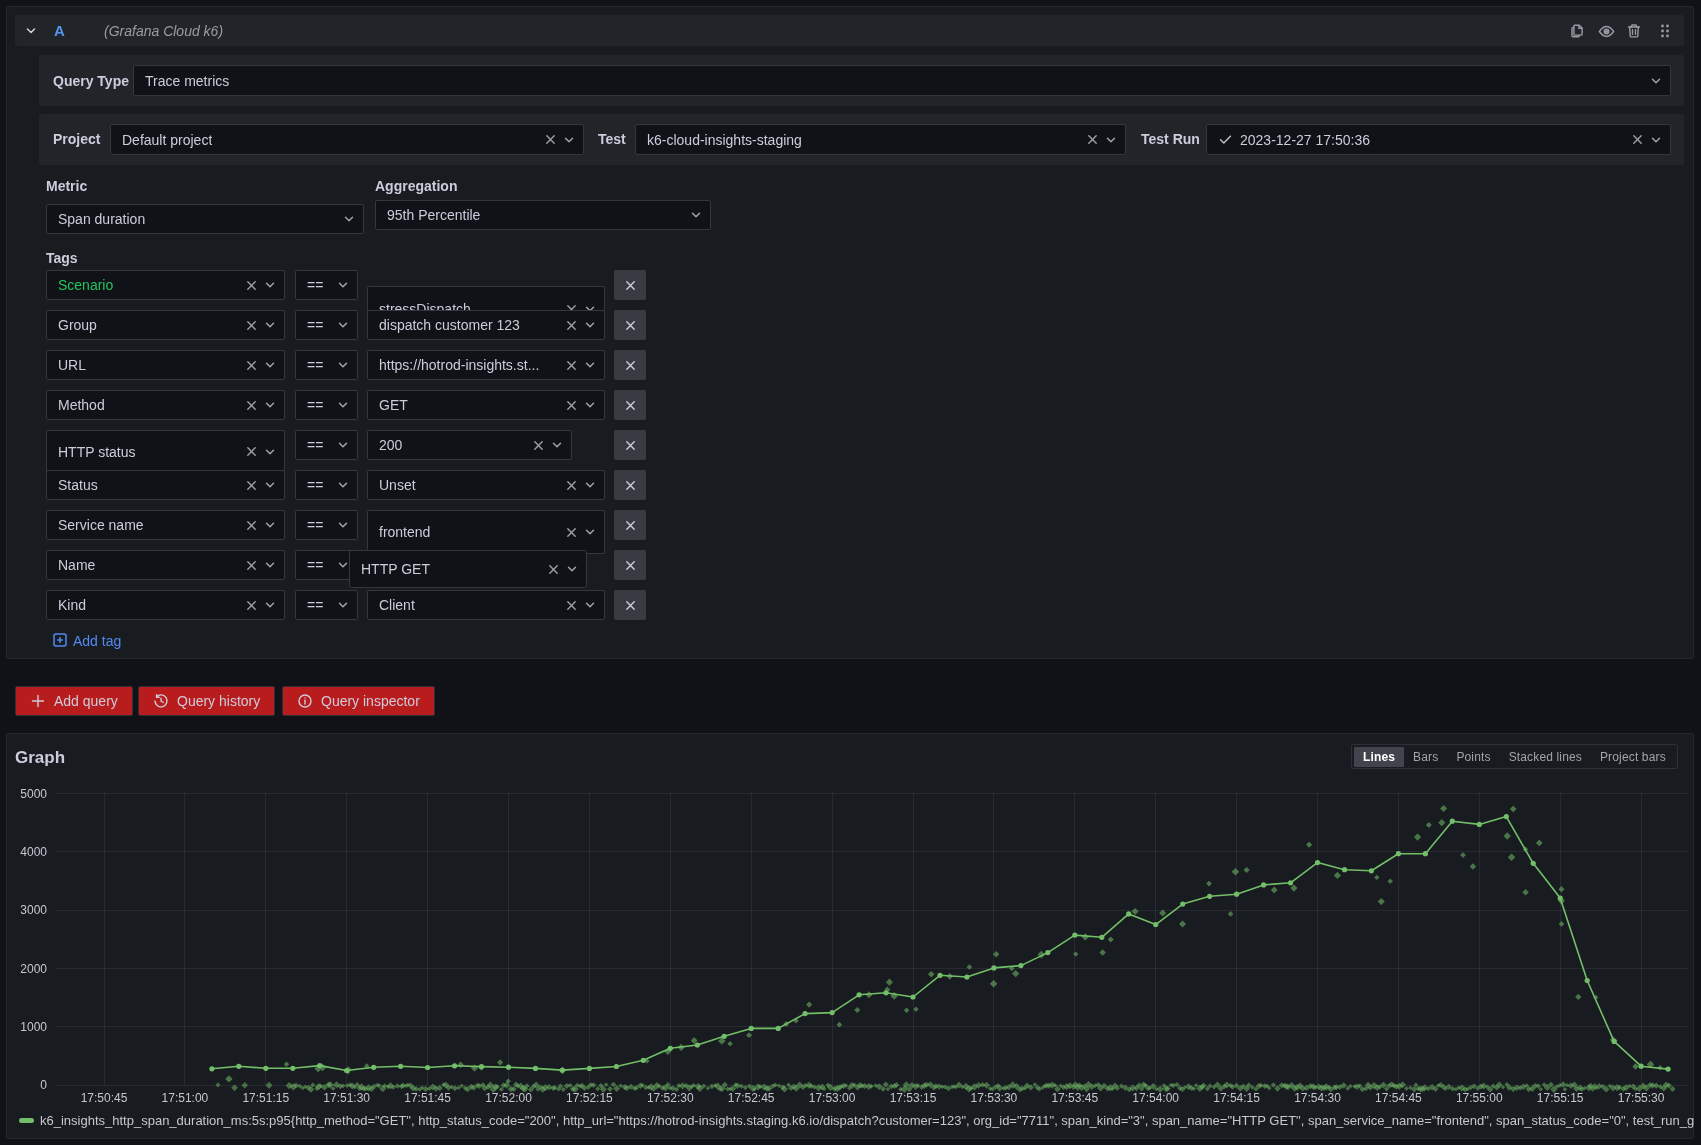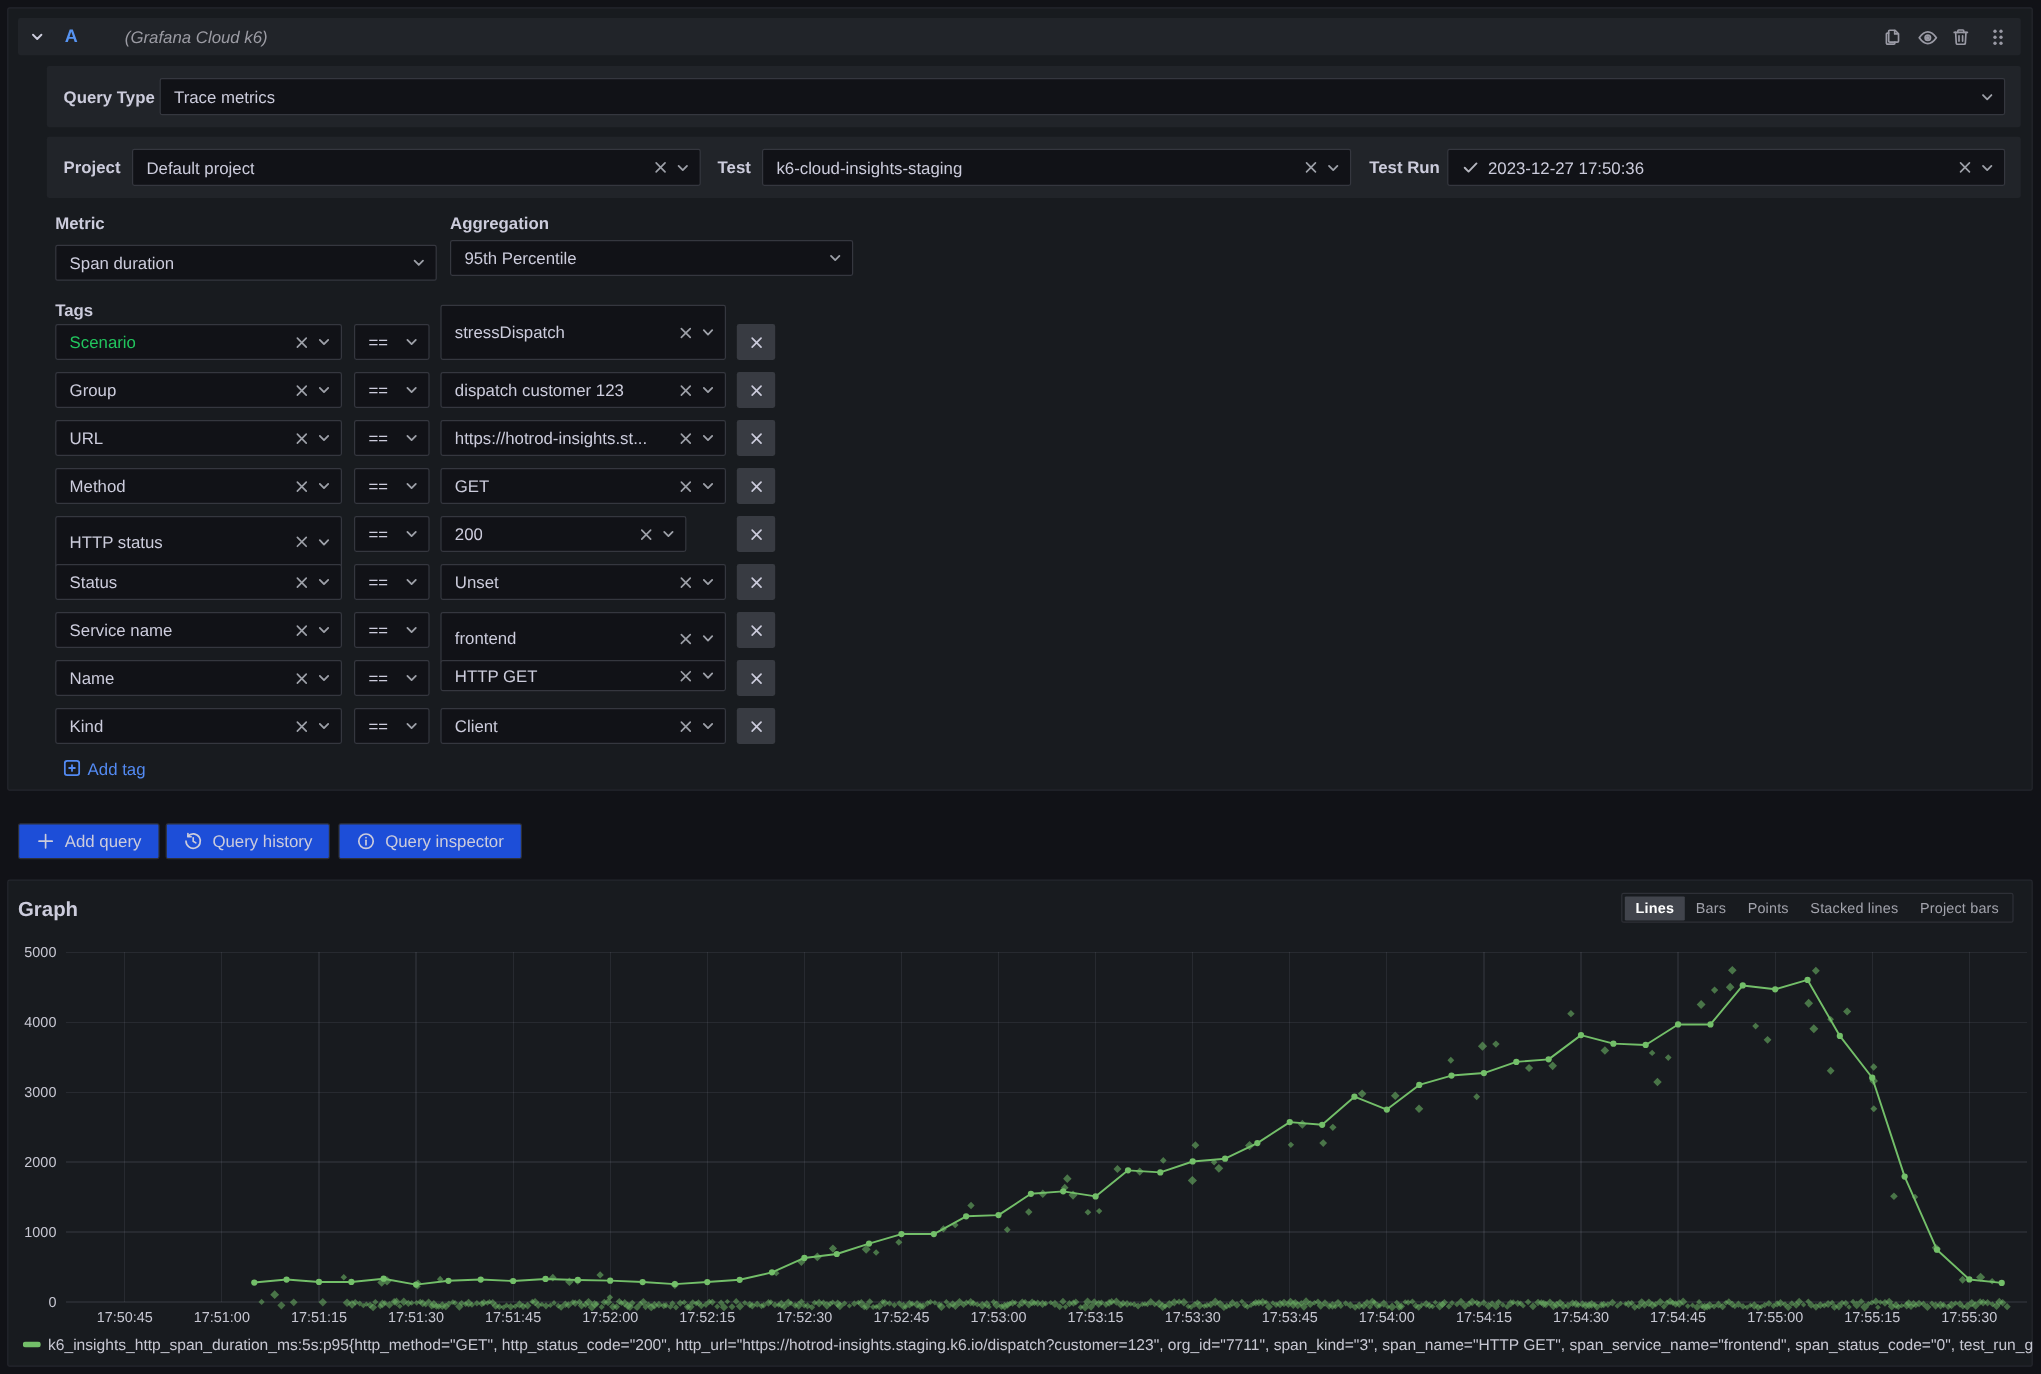--- a/index.html
+++ b/index.html
@@ -7,21 +7,21 @@
 .strip{position:absolute;background:#212429;border-radius:2px}
 .hdr{position:absolute;left:15px;top:15px;width:1669px;height:31px;background:#212429;border-radius:2px}
 .lbl{position:absolute;color:#ccccdc;font-size:14px;font-weight:700;white-space:nowrap}
 .lblr{position:absolute;color:#ccccdc;font-size:14px;font-weight:700;white-space:nowrap;line-height:30px}
 .sel{position:absolute;background:#111217;border:1px solid #35373f;border-radius:2px;display:flex;align-items:center;color:#ccccdc;font-size:14px;padding:0 7px 0 11px;white-space:nowrap;overflow:hidden}
 .sel .st{overflow:hidden;text-overflow:clip}
 .sel .gap{flex:1}
 .sel .si{display:flex;align-items:center;margin-left:5px;flex:none}
 .sel .pre{display:flex;align-items:center;margin-right:7px;flex:none}
 .xbtn{position:absolute;width:32px;height:30px;background:#383b42;border-radius:2px;display:flex;align-items:center;justify-content:center}
-.btn{position:absolute;height:30px;background:#1d4ed8;border:1px solid #2f3138;border-radius:2px;display:flex;align-items:center;gap:8px;padding:0 14px;color:#ccccdc;font-size:14px;font-weight:500;white-space:nowrap}
+.btn{position:absolute;height:30px;background:#b91c1c;border:1px solid #2f3138;border-radius:2px;display:flex;align-items:center;gap:8px;padding:0 14px;color:#ccccdc;font-size:14px;font-weight:500;white-space:nowrap}
 .radio{position:absolute;left:1351px;top:744px;height:25px;border:1px solid #2e3037;border-radius:2px;display:flex;align-items:center;padding:2px;background:#181b1f}
 .radio span{font-size:12px;color:#a2a3ac;padding:0 9px;line-height:20px;border-radius:1px;letter-spacing:0.15px}
 .radio .on{background:#41444c;color:#fff;font-weight:700}
 .leg{position:absolute;left:40px;top:1113px;width:1655px;height:17px;color:#c7c7d2;font-size:13px;white-space:nowrap;overflow:hidden}
 </style></head><body>
 
 <div class="card" style="left:6px;top:6px;width:1688px;height:653px"></div>
 <div class="hdr"></div>
 <svg class="abs" style="left:24px;top:24px" width="14" height="14" viewBox="0 0 14 14">
     <path d="M3.5 5l3.5 3.5L10.5 5" stroke="#ccccdc" stroke-width="1.6" fill="none" stroke-linecap="round" stroke-linejoin="round"></path>
@@ -155,21 +155,21 @@
   </div>
 <div class="sel" style="left:295px;top:270px;width:63px;height:30px">
     <span class="st">==</span>
     <span class="gap"></span>
     <span class="si">
       <svg width="14" height="14" viewBox="0 0 14 14">
         <path d="M3.5 5.2l3.5 3.6 3.5-3.6" stroke="#9da0a8" stroke-width="1.5" fill="none" stroke-linecap="round" stroke-linejoin="round"></path>
       </svg>
     </span>
   </div>
-<div class="sel" style="left:367px;top:254px;width:238px;height:46px">
+<div class="sel" style="left:367px;top:286px;width:238px;height:46px">
     <span class="st" style="color:#ccccdc">stressDispatch</span>
     <span class="gap"></span>
     <span class="si">
       <svg width="13" height="13" viewBox="0 0 13 13">
         <path d="M2.8 2.8l7.4 7.4M10.2 2.8l-7.4 7.4" stroke="#9da0a8" stroke-width="1.4" fill="none" stroke-linecap="round"></path>
       </svg>
     </span>
     <span class="si">
       <svg width="14" height="14" viewBox="0 0 14 14">
         <path d="M3.5 5.2l3.5 3.6 3.5-3.6" stroke="#9da0a8" stroke-width="1.5" fill="none" stroke-linecap="round" stroke-linejoin="round"></path>
@@ -449,21 +449,21 @@
   </div>
 <div class="sel" style="left:295px;top:550px;width:63px;height:30px">
     <span class="st">==</span>
     <span class="gap"></span>
     <span class="si">
       <svg width="14" height="14" viewBox="0 0 14 14">
         <path d="M3.5 5.2l3.5 3.6 3.5-3.6" stroke="#9da0a8" stroke-width="1.5" fill="none" stroke-linecap="round" stroke-linejoin="round"></path>
       </svg>
     </span>
   </div>
-<div class="sel" style="left:367px;top:550px;width:238px;height:26px">
+<div class="sel" style="left:349px;top:550px;width:238px;height:38px">
     <span class="st" style="color:#ccccdc">HTTP GET</span>
     <span class="gap"></span>
     <span class="si">
       <svg width="13" height="13" viewBox="0 0 13 13">
         <path d="M2.8 2.8l7.4 7.4M10.2 2.8l-7.4 7.4" stroke="#9da0a8" stroke-width="1.4" fill="none" stroke-linecap="round"></path>
       </svg>
     </span>
     <span class="si">
       <svg width="14" height="14" viewBox="0 0 14 14">
         <path d="M3.5 5.2l3.5 3.6 3.5-3.6" stroke="#9da0a8" stroke-width="1.5" fill="none" stroke-linecap="round" stroke-linejoin="round"></path>

